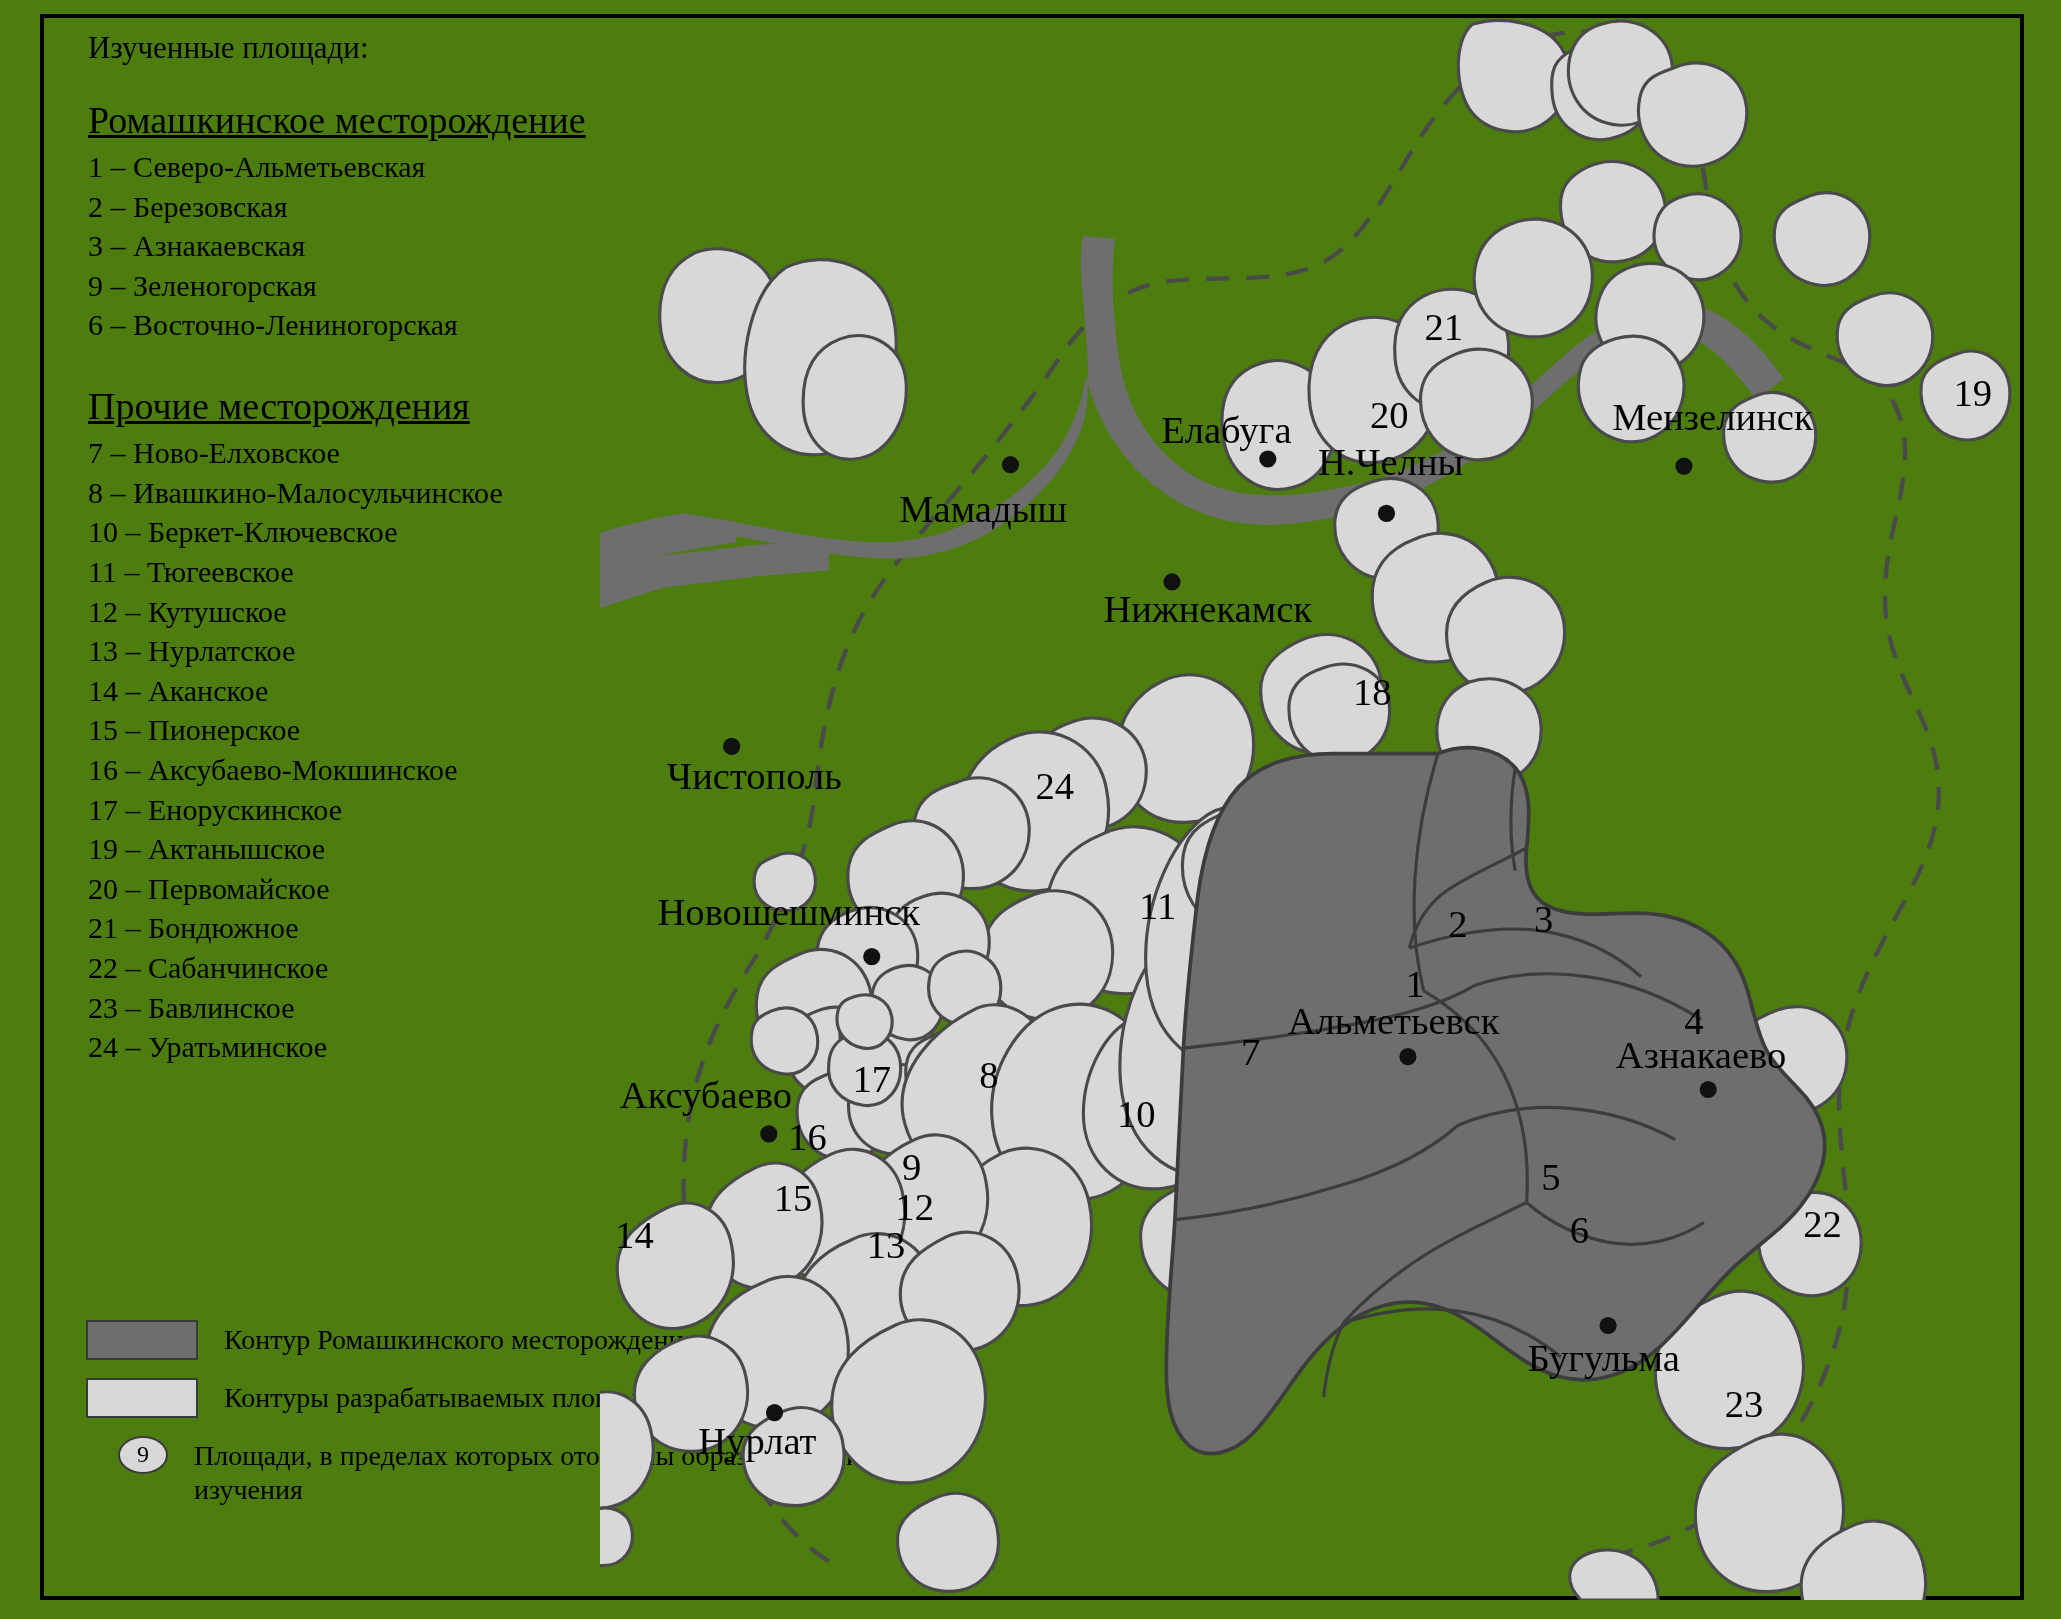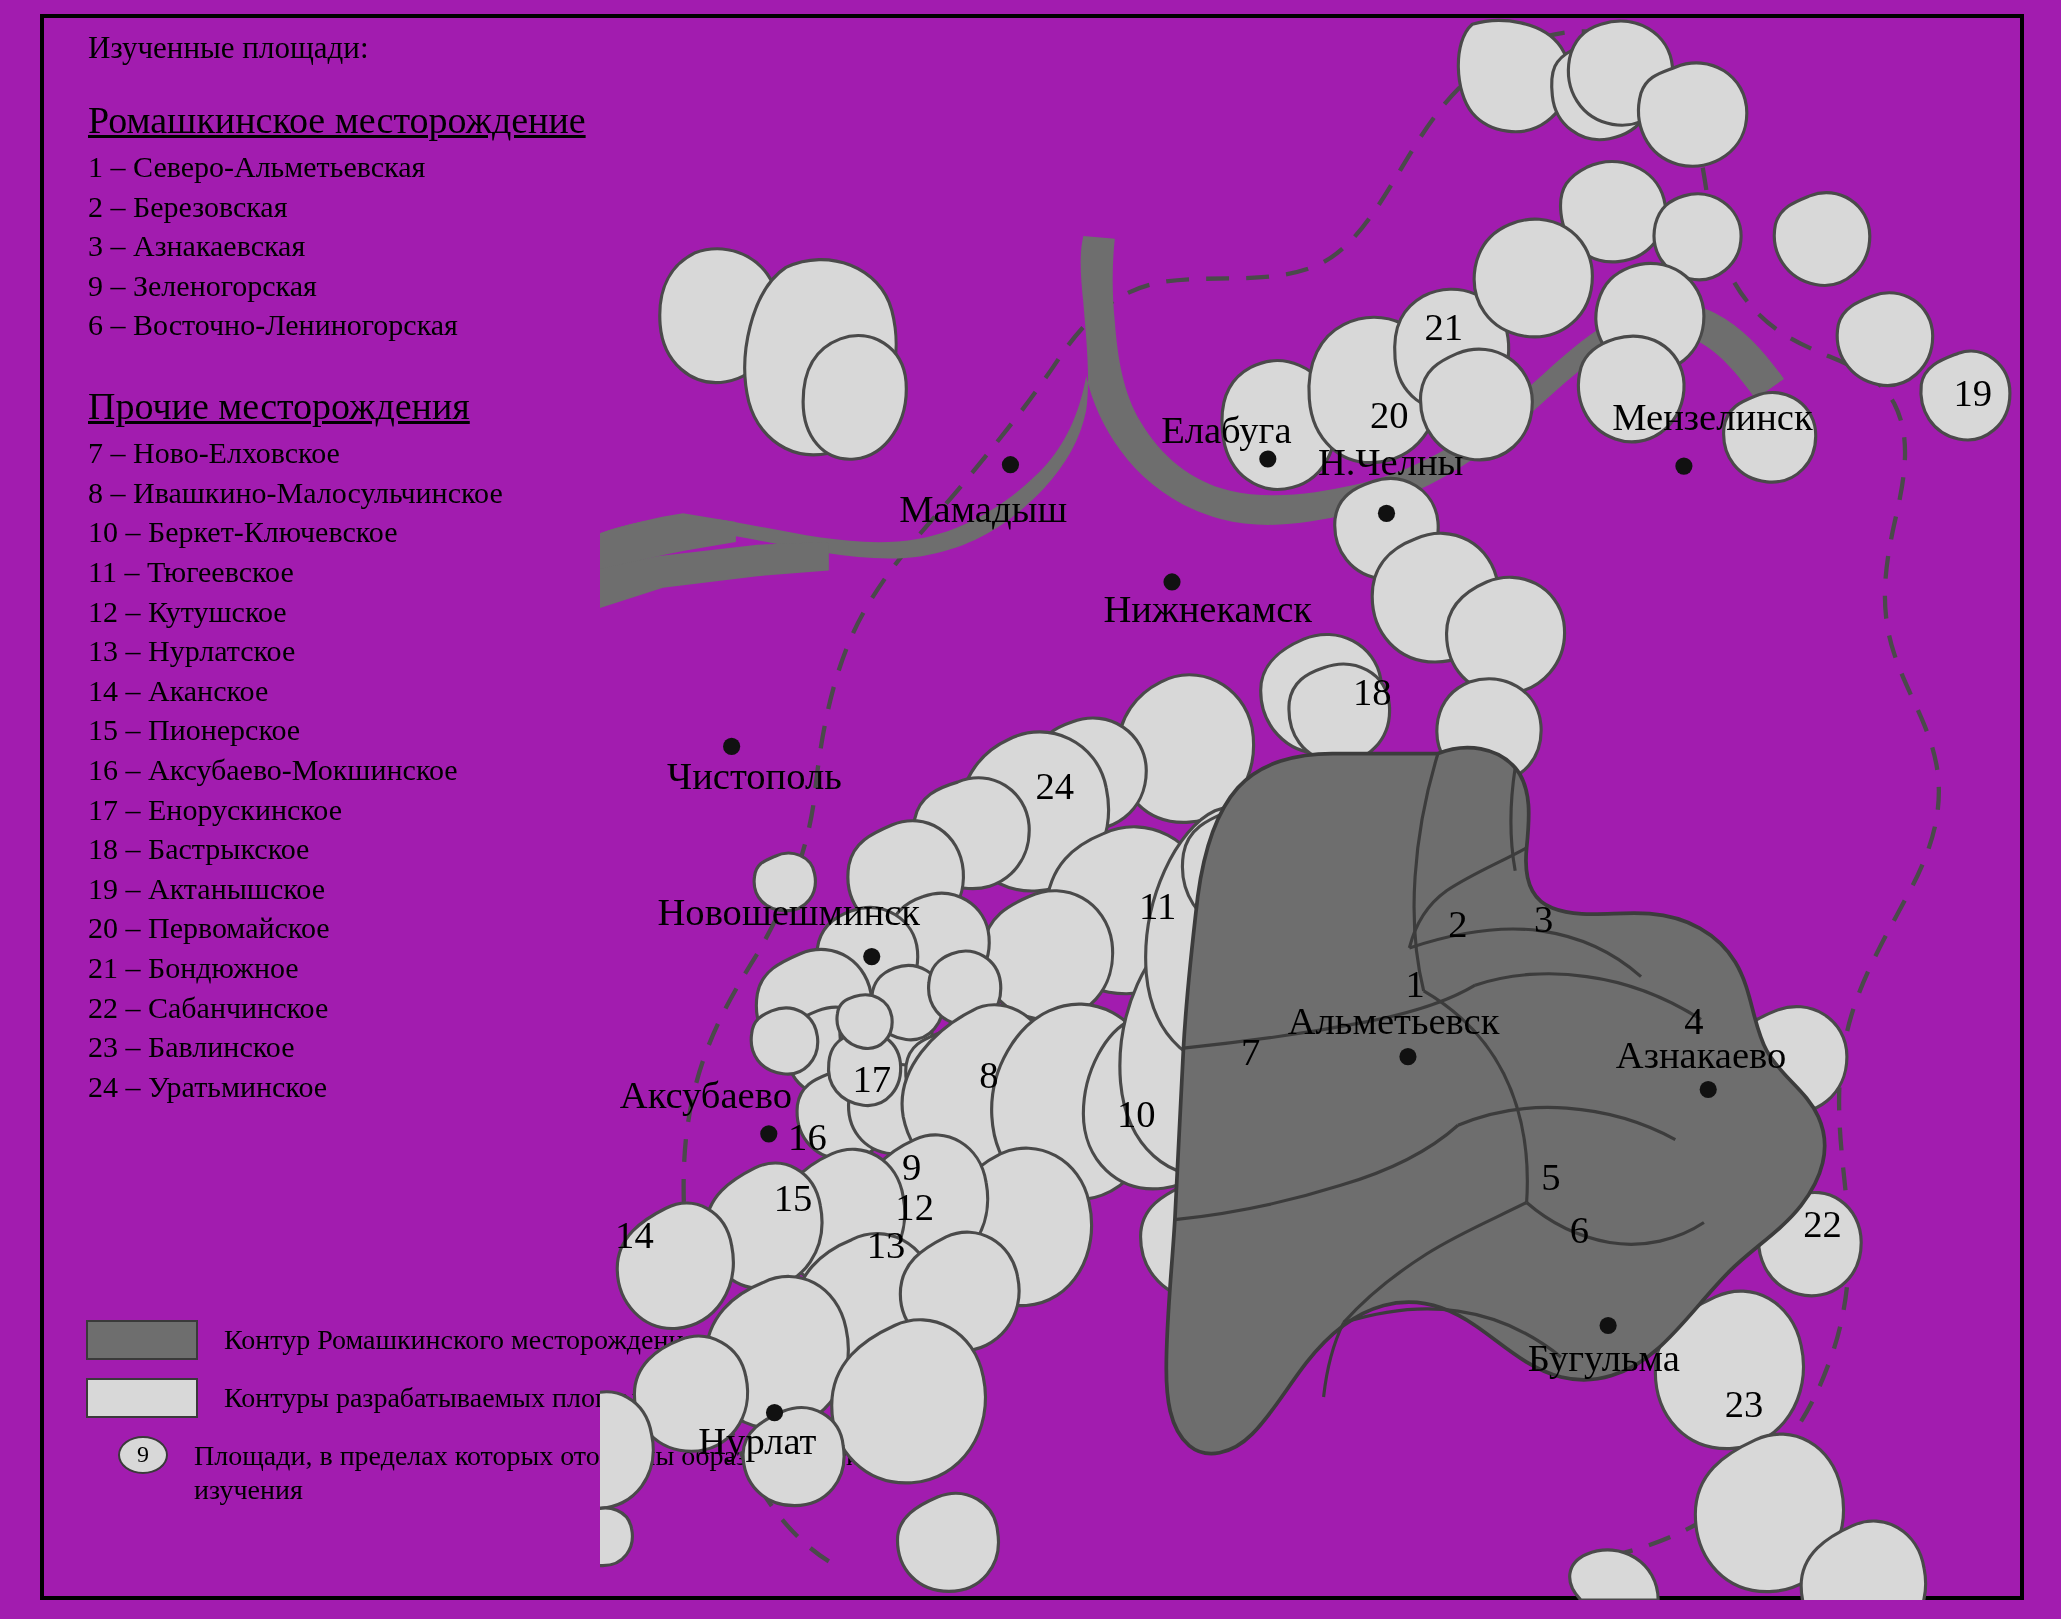--- a/index.html
+++ b/index.html
@@ -7,21 +7,21 @@
     padding: 0;
     background: #ffffff;
   }
   body {
     font-family: "Liberation Serif", serif;
   }
   #page {
     position: relative;
     width: 2061px;
     height: 1619px;
-    background: #a21caf;
+    background: #4d7c0f;
     box-sizing: border-box;
     overflow: hidden;
   }
   .frame {
     position: absolute;
     left: 40px;
     top: 14px;
     width: 1984px;
     height: 1586px;
     border: 4px solid #000000;
@@ -168,21 +168,20 @@
         <li>7 – Ново-Елховское</li>
         <li>8 – Ивашкино-Малосульчинское</li>
         <li>10 – Беркет-Ключевское</li>
         <li>11 – Тюгеевское</li>
         <li>12 – Кутушское</li>
         <li>13 – Нурлатское</li>
         <li>14 – Аканское</li>
         <li>15 – Пионерское</li>
         <li>16 – Аксубаево-Мокшинское</li>
         <li>17 – Енорускинское</li>
-        <li>18 – Бастрыкское</li>
         <li>19 – Актанышское</li>
         <li>20 – Первомайское</li>
         <li>21 – Бондюжное</li>
         <li>22 – Сабанчинское</li>
         <li>23 – Бавлинское</li>
         <li>24 – Уратьминское</li>
       </ul>
     </div>
   </div>
 

